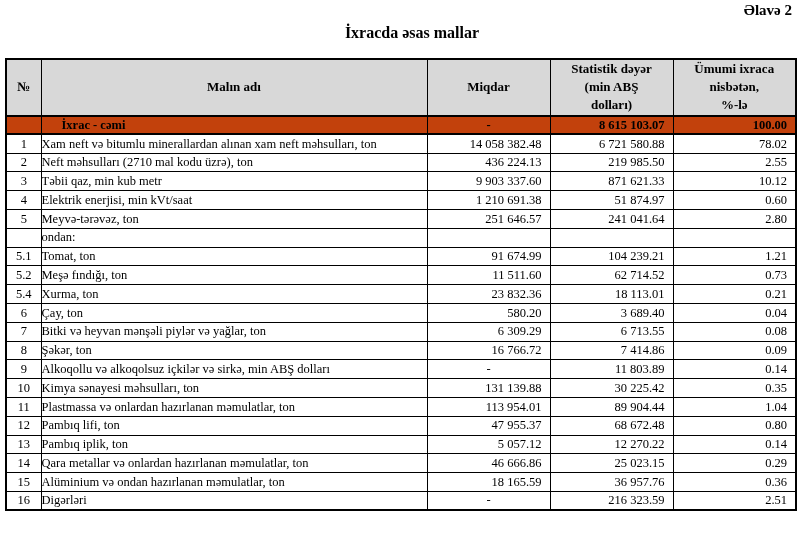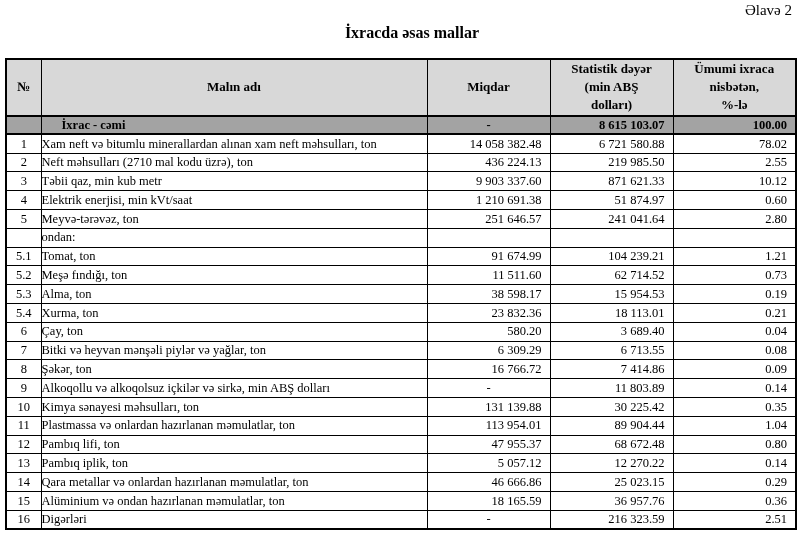--- a/index.html
+++ b/index.html
@@ -7,21 +7,21 @@
   body {
     width: 800px; height: 558px;
     background: #ffffff;
     color: #000;
     font-family: "Liberation Serif", serif;
     position: relative;
     overflow: hidden;
   }
   .annex {
     position: absolute; top: 2px; right: 8px;
-    font-weight: normal; font-size: 15px;
+    font-weight: bold; font-size: 15px;
   }
   .doc-title {
     position: absolute; top: 24px; left: 12px; width: 100%;
     text-align: center; font-weight: bold; font-size: 16px;
   }
   table.exports {
     position: absolute; left: 5px; top: 58px;
     width: 790px;
     border-collapse: collapse;
     table-layout: fixed;
@@ -54,21 +54,21 @@
     padding: 0;
     vertical-align: middle;
     line-height: 1;
   }
   td.cell-no   { text-align: center; }
   td.cell-name { text-align: left; }
   td.cell-qty, td.cell-value, td.cell-pct { text-align: right; padding-right: 8px; }
   td.dash { text-align: center; padding-right: 0; }
 
   tr.row-total td {
-    background: #a3a3a3;
+    background: #c2410c;
     font-weight: bold;
     border-bottom: 2px solid #000;
   }
   tr.row-total td.cell-name { padding-left: 20px; }
   tr.row-sub-item td.cell-name { }
   tr.row-group-label td.cell-name { }
 </style>
 </head>
 <body>
 
@@ -154,27 +154,20 @@
         <td class="cell-pct">1.21</td>
       </tr>
       <tr class="row-sub-item">
         <td class="cell-no">5.2</td>
         <td class="cell-name">Meşə fındığı, ton</td>
         <td class="cell-qty">11 511.60</td>
         <td class="cell-value">62 714.52</td>
         <td class="cell-pct">0.73</td>
       </tr>
       <tr class="row-sub-item">
-        <td class="cell-no">5.3</td>
-        <td class="cell-name">Alma, ton</td>
-        <td class="cell-qty">38 598.17</td>
-        <td class="cell-value">15 954.53</td>
-        <td class="cell-pct">0.19</td>
-      </tr>
-      <tr class="row-sub-item">
         <td class="cell-no">5.4</td>
         <td class="cell-name">Xurma, ton</td>
         <td class="cell-qty">23 832.36</td>
         <td class="cell-value">18 113.01</td>
         <td class="cell-pct">0.21</td>
       </tr>
       <tr class="row-item">
         <td class="cell-no">6</td>
         <td class="cell-name">Çay, ton</td>
         <td class="cell-qty">580.20</td>

